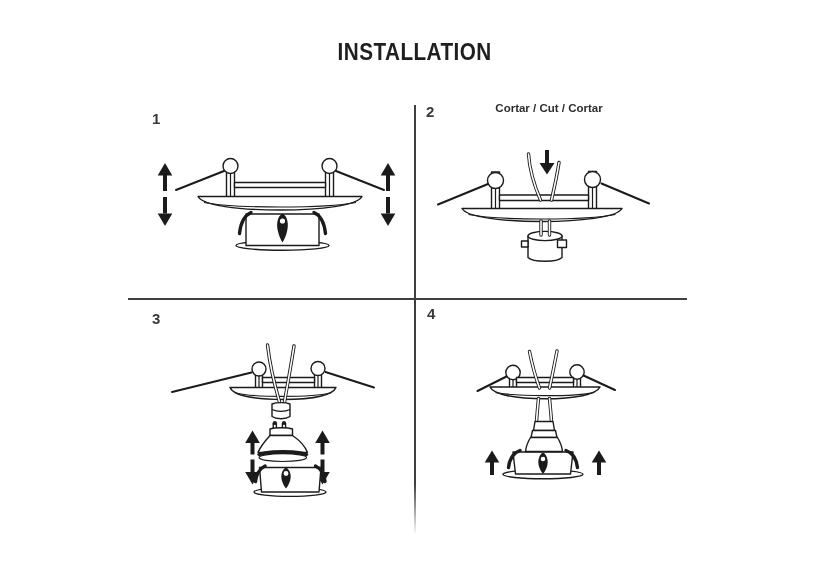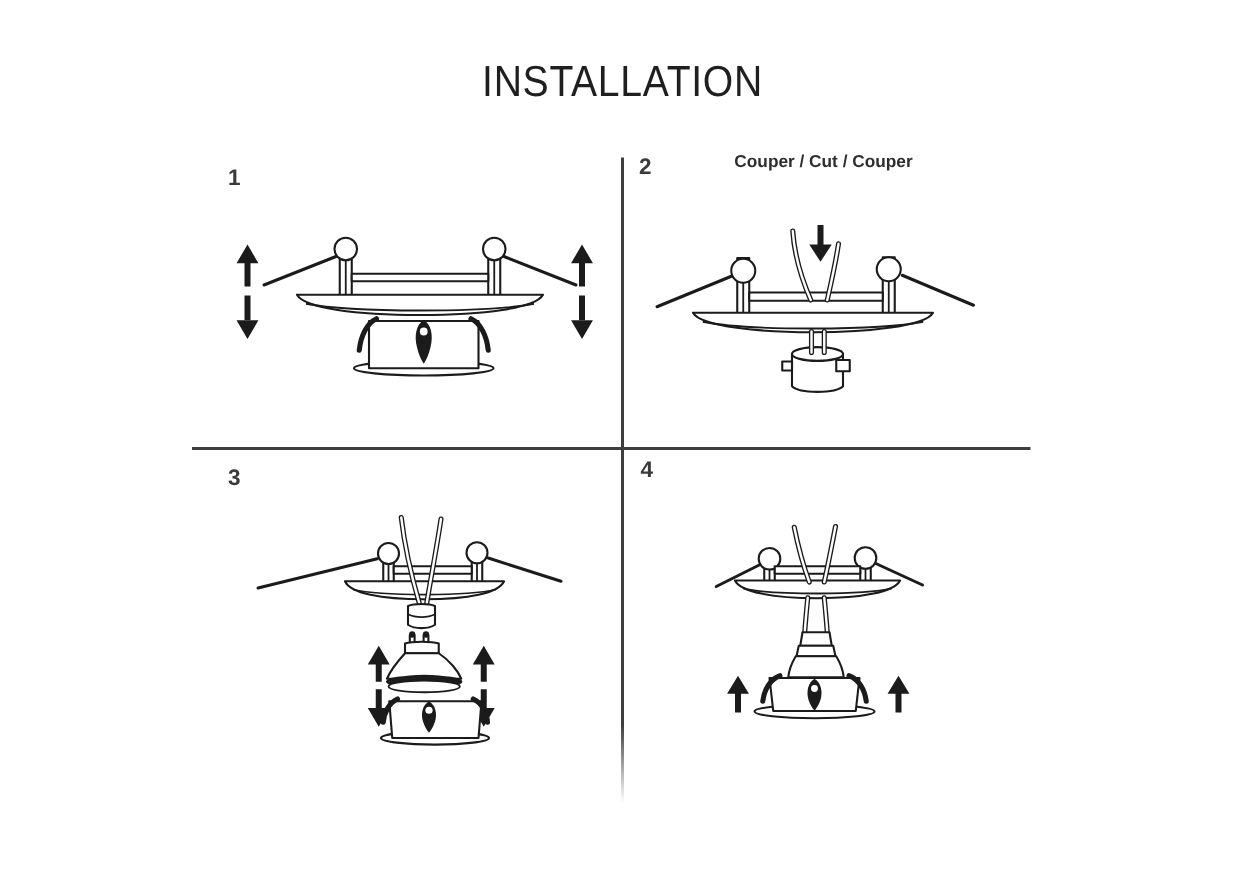--- a/index.html
+++ b/index.html
@@ -2,21 +2,21 @@
 <html style="--ink: #1b1b1b; --divider: #3f3f3f; --background: #ffffff; --text: #2e2e2e;"><head>
 <meta charset="utf-8">
 <style>
   :root{
     --ink:#1b1b1b; --divider:#3f3f3f; --background:#ffffff; --text:#2e2e2e;
   }
   html,body{margin:0;padding:0;}
   body{background:#e9e9e9;font-family:"Liberation Sans",sans-serif;}
   .canvas{position:relative;width:830px;height:584px;background:var(--background);overflow:hidden;}
   .title{position:absolute;top:41px;left:0;width:830px;text-align:center;
-         font-size:29px;font-weight:400;letter-spacing:.5px;color:#1f1f1f;line-height:1;}
+         font-size:23px;font-weight:700;letter-spacing:.5px;color:#1f1f1f;line-height:1;}
   .title-inner{display:inline-block;transform:scaleX(.9);transform-origin:center;}
   .vline{position:absolute;left:414px;top:105px;width:1.5px;height:430px;
          background:linear-gradient(to bottom,var(--divider) 88%,rgba(63,63,63,0));}
   .hline{position:absolute;left:128px;top:298px;width:559px;height:1.5px;background:var(--divider);}
   .stepnum{position:absolute;font-size:15px;font-weight:600;color:#3a3a3a;line-height:1;}
   #num1{left:152px;top:111px;}
   #num2{left:426px;top:104px;}
   #num3{left:152px;top:311px;}
   #num4{left:427px;top:306px;}
   .caption{position:absolute;left:449px;top:102px;width:200px;text-align:center;
@@ -41,21 +41,21 @@
   </div>
 
   <div class="vline"></div>
   <div class="hline"></div>
 
   <div class="stepnum" id="num1">1</div>
   <div class="stepnum" id="num2">2</div>
   <div class="stepnum" id="num3">3</div>
   <div class="stepnum" id="num4">4</div>
 
-  <div class="caption">Couper / Cut / Couper</div>
+  <div class="caption">Cortar / Cut / Cortar</div>
 
   <svg class="quad" style="left:0;top:80px" width="415" height="218" viewBox="0 80 415 218">
     <g>
       <path class="arm" d="M224,171 L176,190"></path>
       <path class="arm" d="M336,171 L384,190"></path>
       <rect class="o" x="226.5" y="167" width="8" height="30"></rect>
       <line class="l thin" x1="230.5" y1="167" x2="230.5" y2="197"></line>
       <rect class="o" x="325.5" y="167" width="8" height="30"></rect>
       <line class="l thin" x1="329.5" y1="167" x2="329.5" y2="197"></line>
       <circle class="o" cx="230.5" cy="166" r="7.5"></circle>

